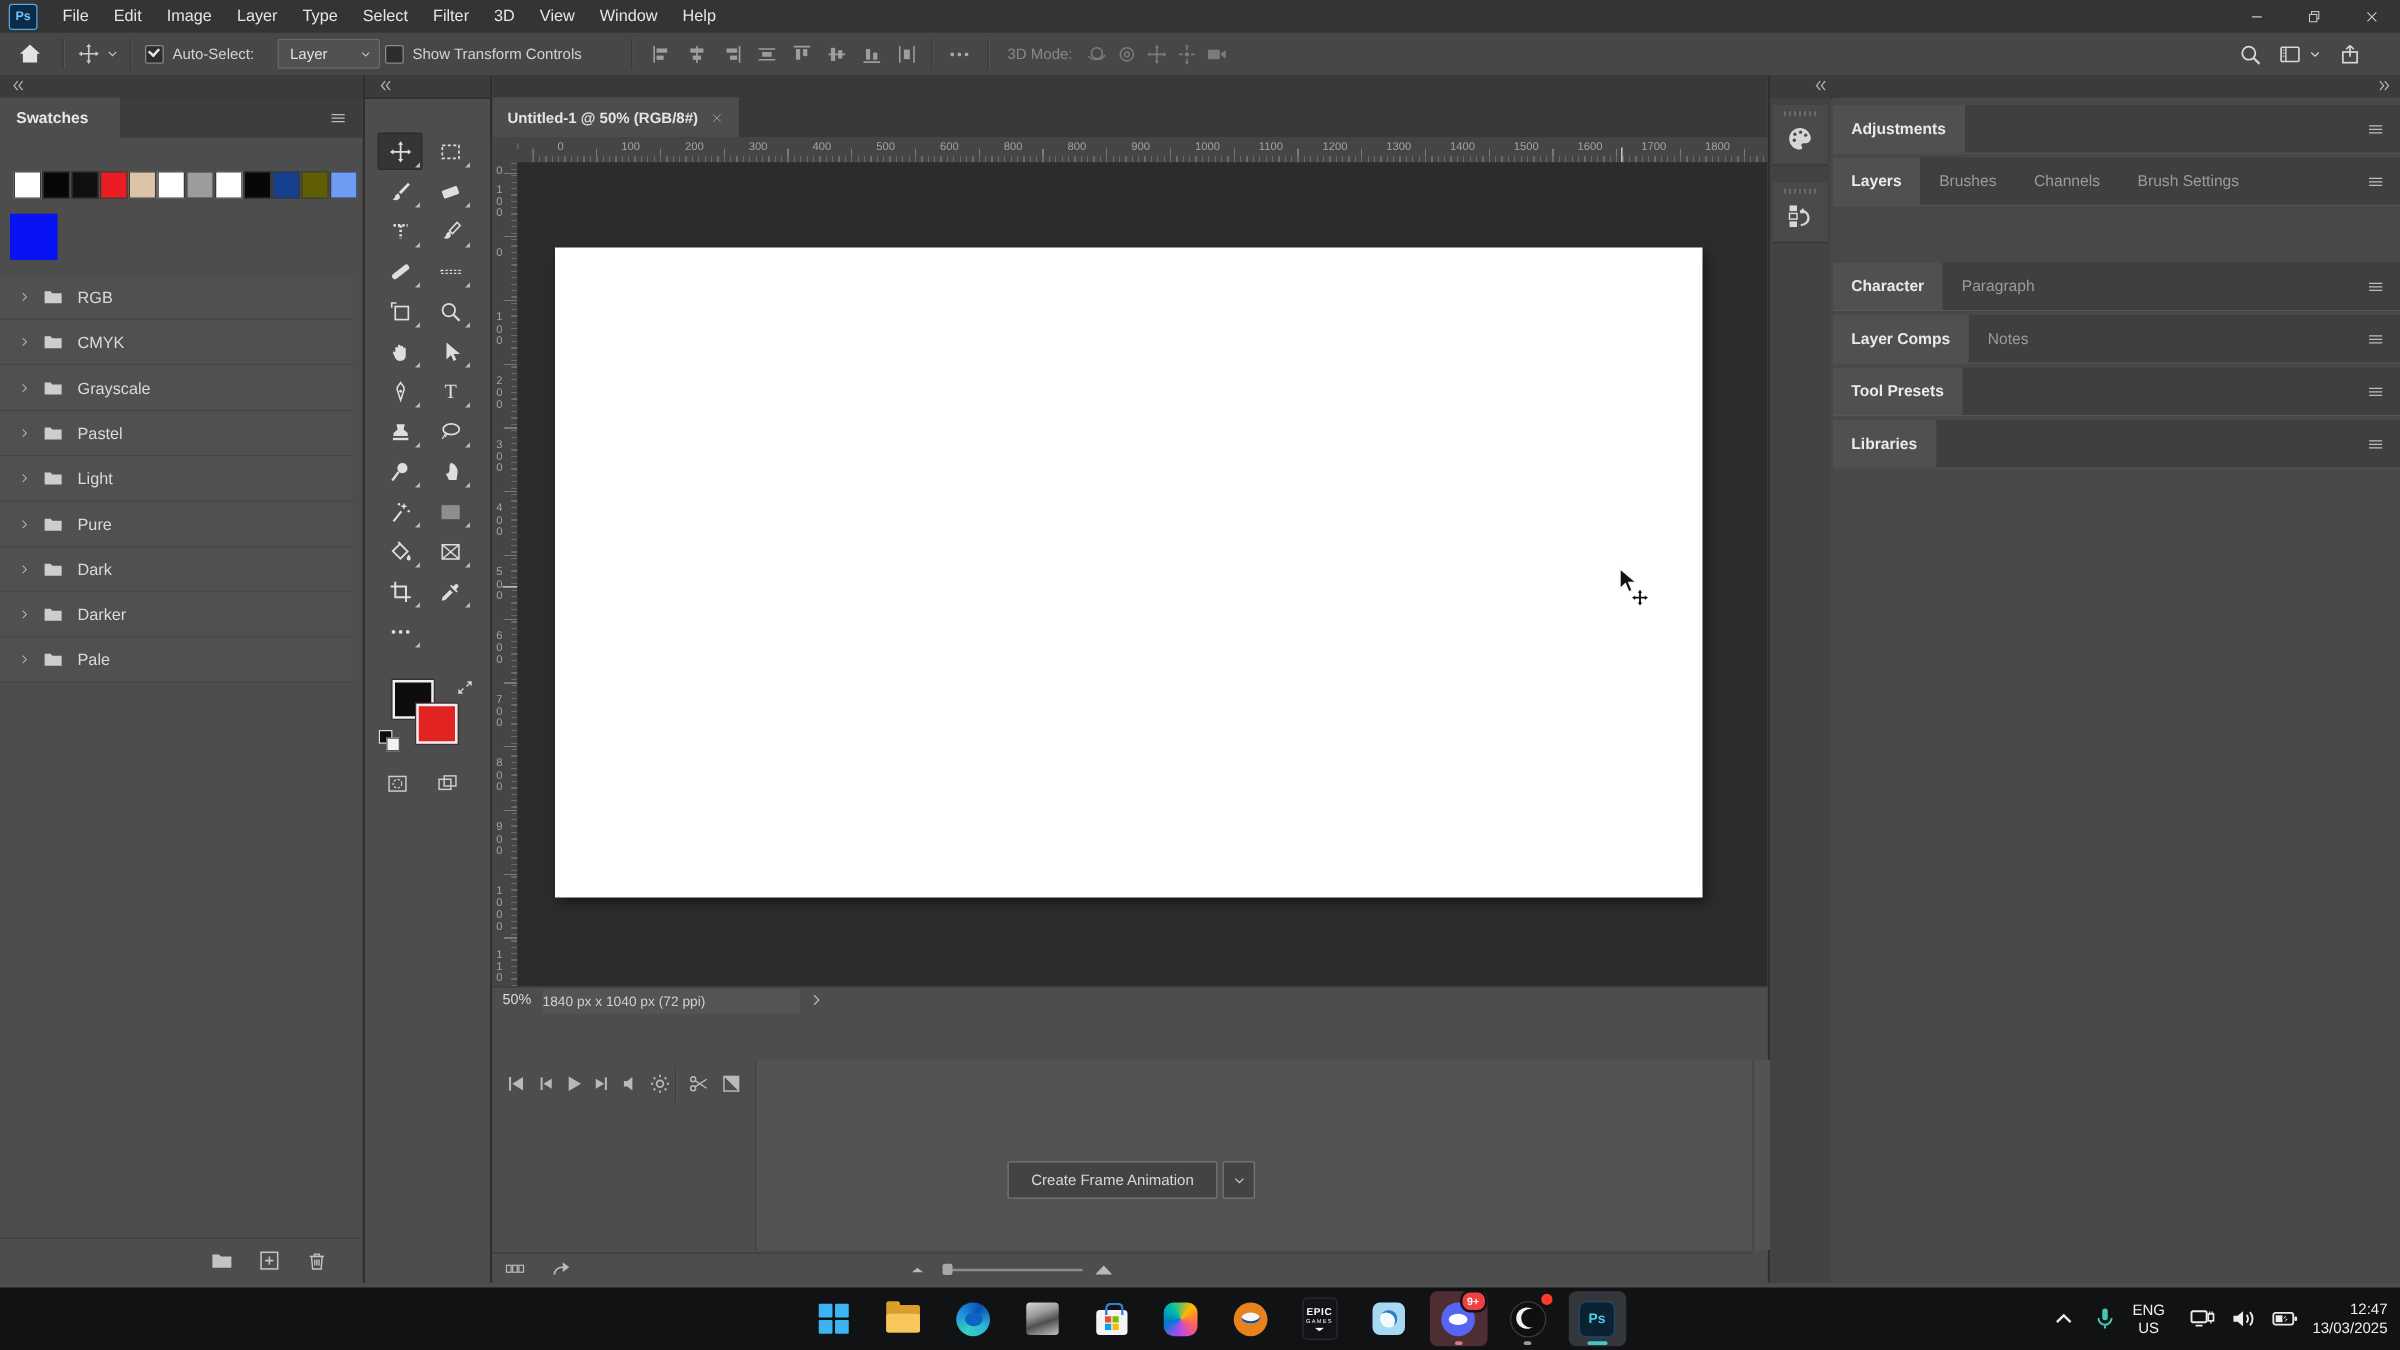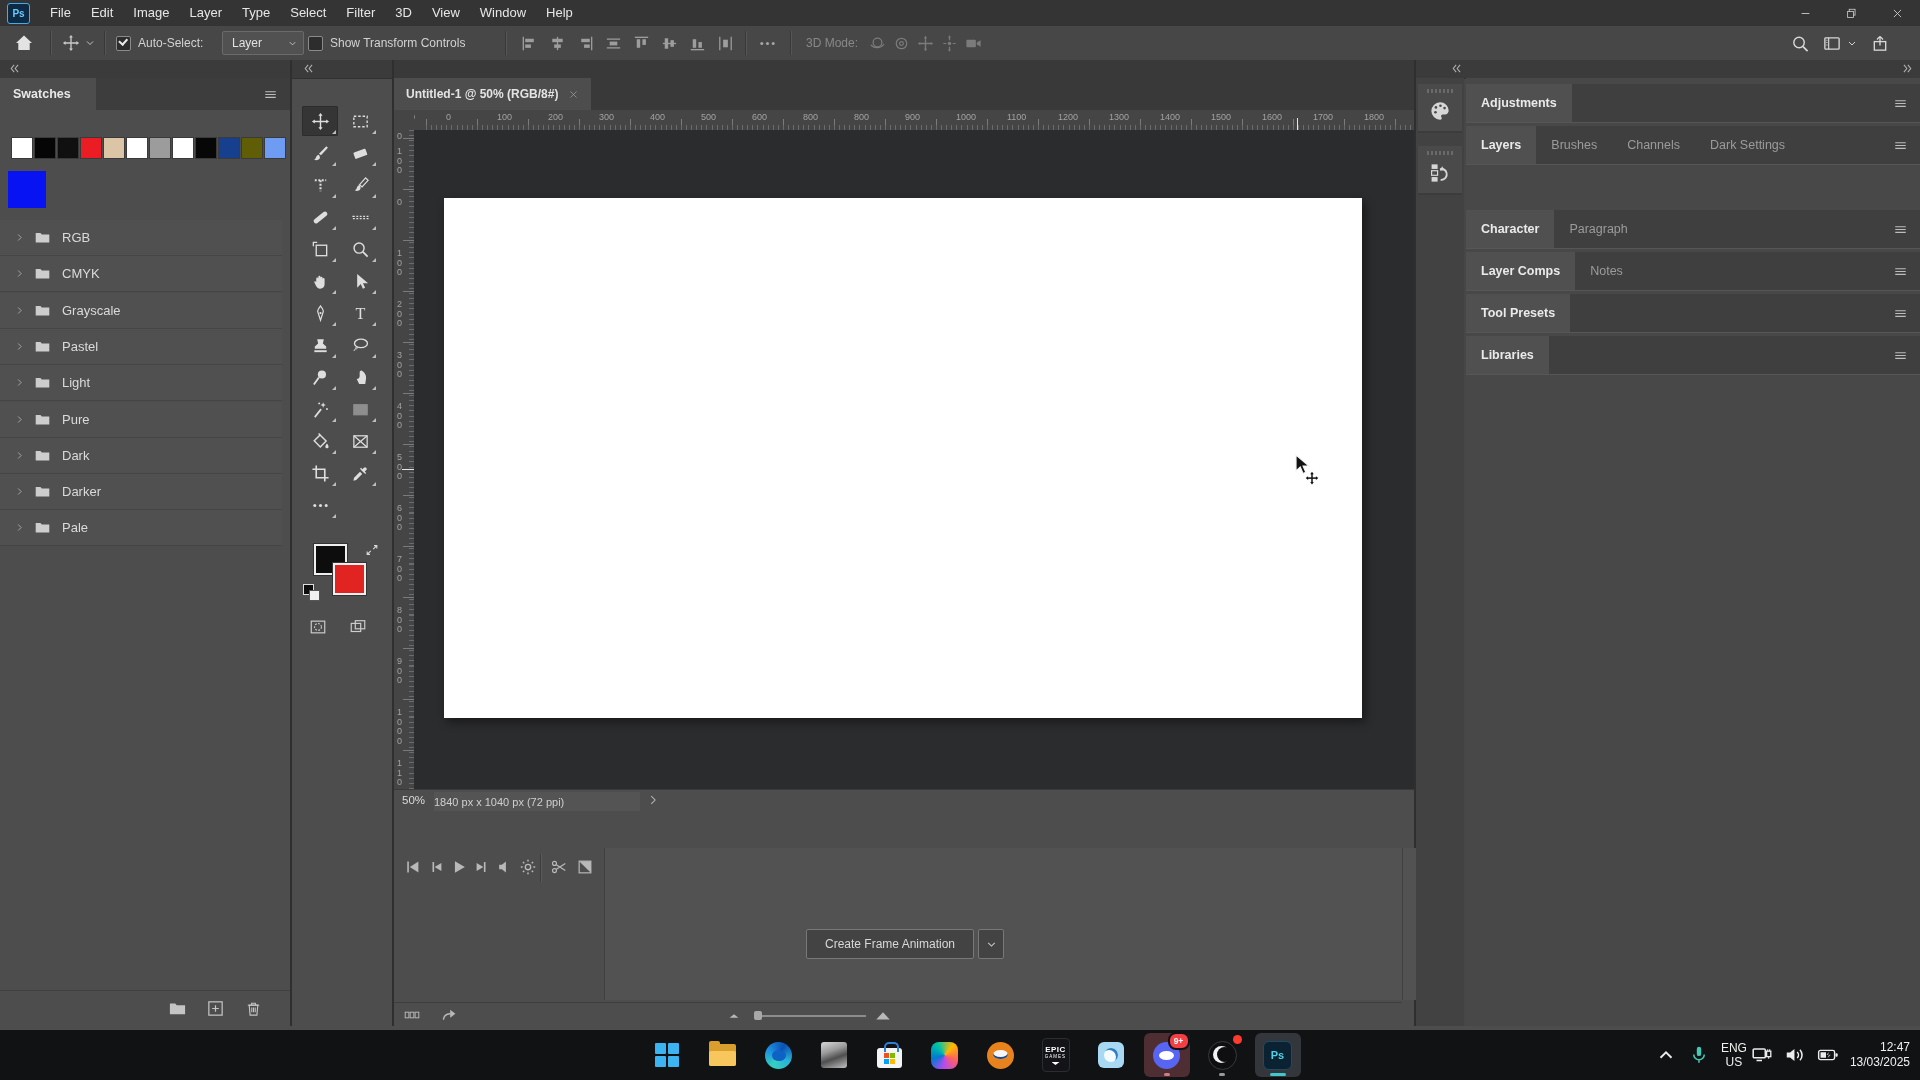--- a/index.html
+++ b/index.html
@@ -167,21 +167,21 @@
   .discord-circle:after{content:"";position:absolute;left:6px;top:9px;width:15px;height:9px;border-radius:50%;background:#fff;}
   .obs-circle{position:relative;width:27px;height:27px;border-radius:50%;background:#0f0f11;border:1px solid #3a3a3a;}
   .obs-circle:before{content:"";position:absolute;left:4px;top:4px;width:17px;height:17px;border-radius:50%;background:#f2f2f2;}
   .obs-circle:after{content:"";position:absolute;left:8px;top:5px;width:15px;height:15px;border-radius:50%;background:#0f0f11;}
   .rec-dot{position:absolute;top:2px;right:3px;width:9px;height:9px;border-radius:50%;background:#ff3b30;}
   .ps-tile{width:27px;height:27px;border-radius:6px;background:#0b2233;border:1px solid #1f4a63;color:#4fd1e8;
     font-size:11px;font-weight:bold;display:flex;align-items:center;justify-content:center;}
   #tray{position:absolute;right:0;top:0;height:50px;display:flex;align-items:center;}
   .tray-ic{width:22px;height:22px;color:#ececec;margin-right:11px;}
   .tray-ic.mic{color:#43c9b4;}
-  #lang{font-size:12px;line-height:14px;color:#f0f0f0;text-align:center;margin-right:4px;}
+  #lang{font-size:12px;line-height:14px;color:#f0f0f0;text-align:center;margin-right:19px;}
   #clock{font-size:12px;line-height:15px;color:#f0f0f0;text-align:right;margin-right:10px;}
 </style>
 </head>
 <body>
 
 <div id="screen">
 
   <div id="menubar" class="abs">
     <div id="ps-logo">
         <span>Ps</span>
@@ -1040,21 +1040,21 @@
      <span class="pmenu icon">
             <svg viewBox="0 0 20 20">
               <path d="M3 6.2h14M3 10h14M3 13.8h14" stroke="currentColor" stroke-width="1.4"></path>
             </svg>
           </span>
    </div>
         <div class="pgroup" style="top:48px">
      <div class="ptab active">Layers</div>
           <div class="ptab ">Brushes</div>
           <div class="ptab ">Channels</div>
-          <div class="ptab ">Dark Settings</div>
+          <div class="ptab ">Brush Settings</div>
      <span class="pmenu icon">
             <svg viewBox="0 0 20 20">
               <path d="M3 6.2h14M3 10h14M3 13.8h14" stroke="currentColor" stroke-width="1.4"></path>
             </svg>
           </span>
    </div>
         <div class="pgroup" style="top:132px">
      <div class="ptab active">Character</div>
           <div class="ptab ">Paragraph</div>
      <span class="pmenu icon">

